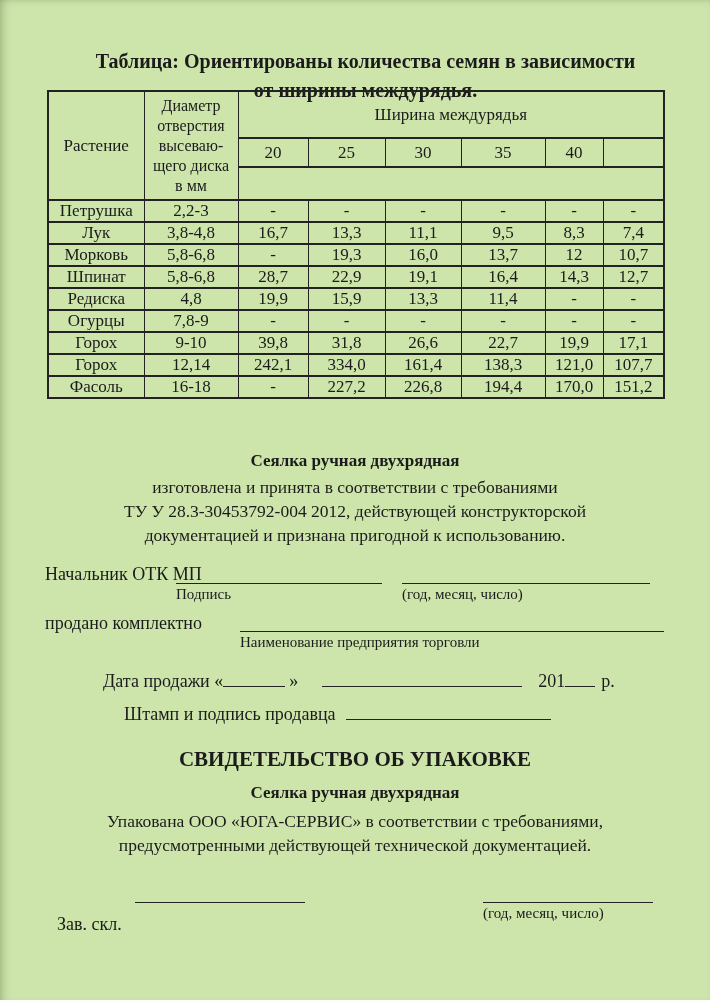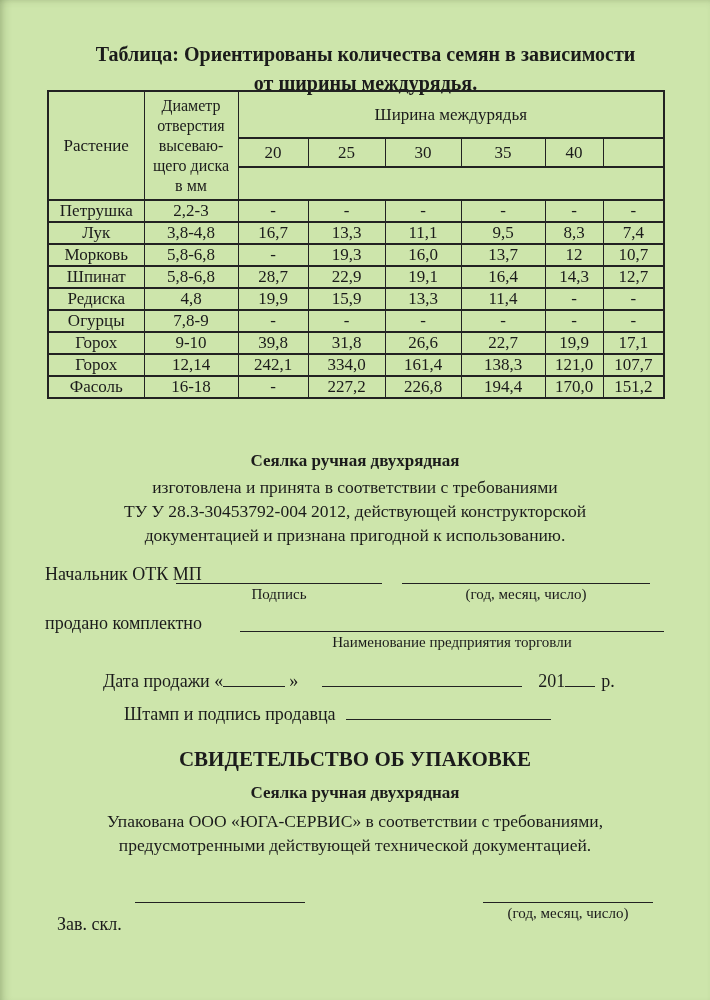--- a/index.html
+++ b/index.html
@@ -10,21 +10,21 @@
     font-family:"Liberation Serif","DejaVu Serif",serif;
     color:#1b1b1b;
     overflow:hidden;
     box-shadow: inset 9px 0 10px -7px rgba(70,90,45,.35), inset 0 5px 8px -6px rgba(70,90,45,.30);
   }
   .abs { position:absolute; }
   .center { left:0; right:0; text-align:center; }
   .pre { white-space:pre-line; }
 
   .doc-title {
-    top:40px; font-size:20px; font-weight:bold; line-height:29px;padding-left:21px;
+    top:47px; font-size:20px; font-weight:bold; line-height:29px;padding-left:21px;
   }
 
   .doc-table {
     position:absolute; top:90px; left:47px;
     width:616px; border-collapse:collapse; table-layout:fixed;
     font-size:17px; border:2px solid #222;
   }
   .doc-table th, .doc-table td {
     border:1px solid #222; border-top-width:2px; border-bottom-width:2px;
     font-weight:normal; text-align:center; vertical-align:middle;
@@ -34,21 +34,21 @@
   .doc-table thead tr.hrow2 th { height:27px; }
   .doc-table thead tr.hrow3 th { height:31px; }
   .doc-table tbody tr { height:21px; }
   .diam-cell { font-size:16px; line-height:20px; }
 
   .sec-heading { font-size:21px; font-weight:bold; }
   .sec-subheading { font-size:17px; font-weight:bold; }
   .sec-body { font-size:17.5px; line-height:24px; }
 
   .form-text { position:absolute; font-size:18px; white-space:nowrap; }
-  .small-cap { position:absolute; font-size:15px; text-align:center; }
+  .small-cap { position:absolute; font-size:15px; }
   .uline { position:absolute; border-top:1.5px solid #222; height:0; }
   .bl { display:inline-block; border-bottom:1.5px solid #222; height:17px; vertical-align:baseline; }
   .w62 { width:62px; } .w200 { width:200px; } .w30 { width:30px; } .w205 { width:205px; }
   .ml24 { margin-left:24px; } .ml16 { margin-left:16px; } .ml6 { margin-left:6px; } .ml10 { margin-left:10px; } .ml4 { margin-left:4px; }
 </style>
 </head>
 <body>
 
 <div class="page">
 

